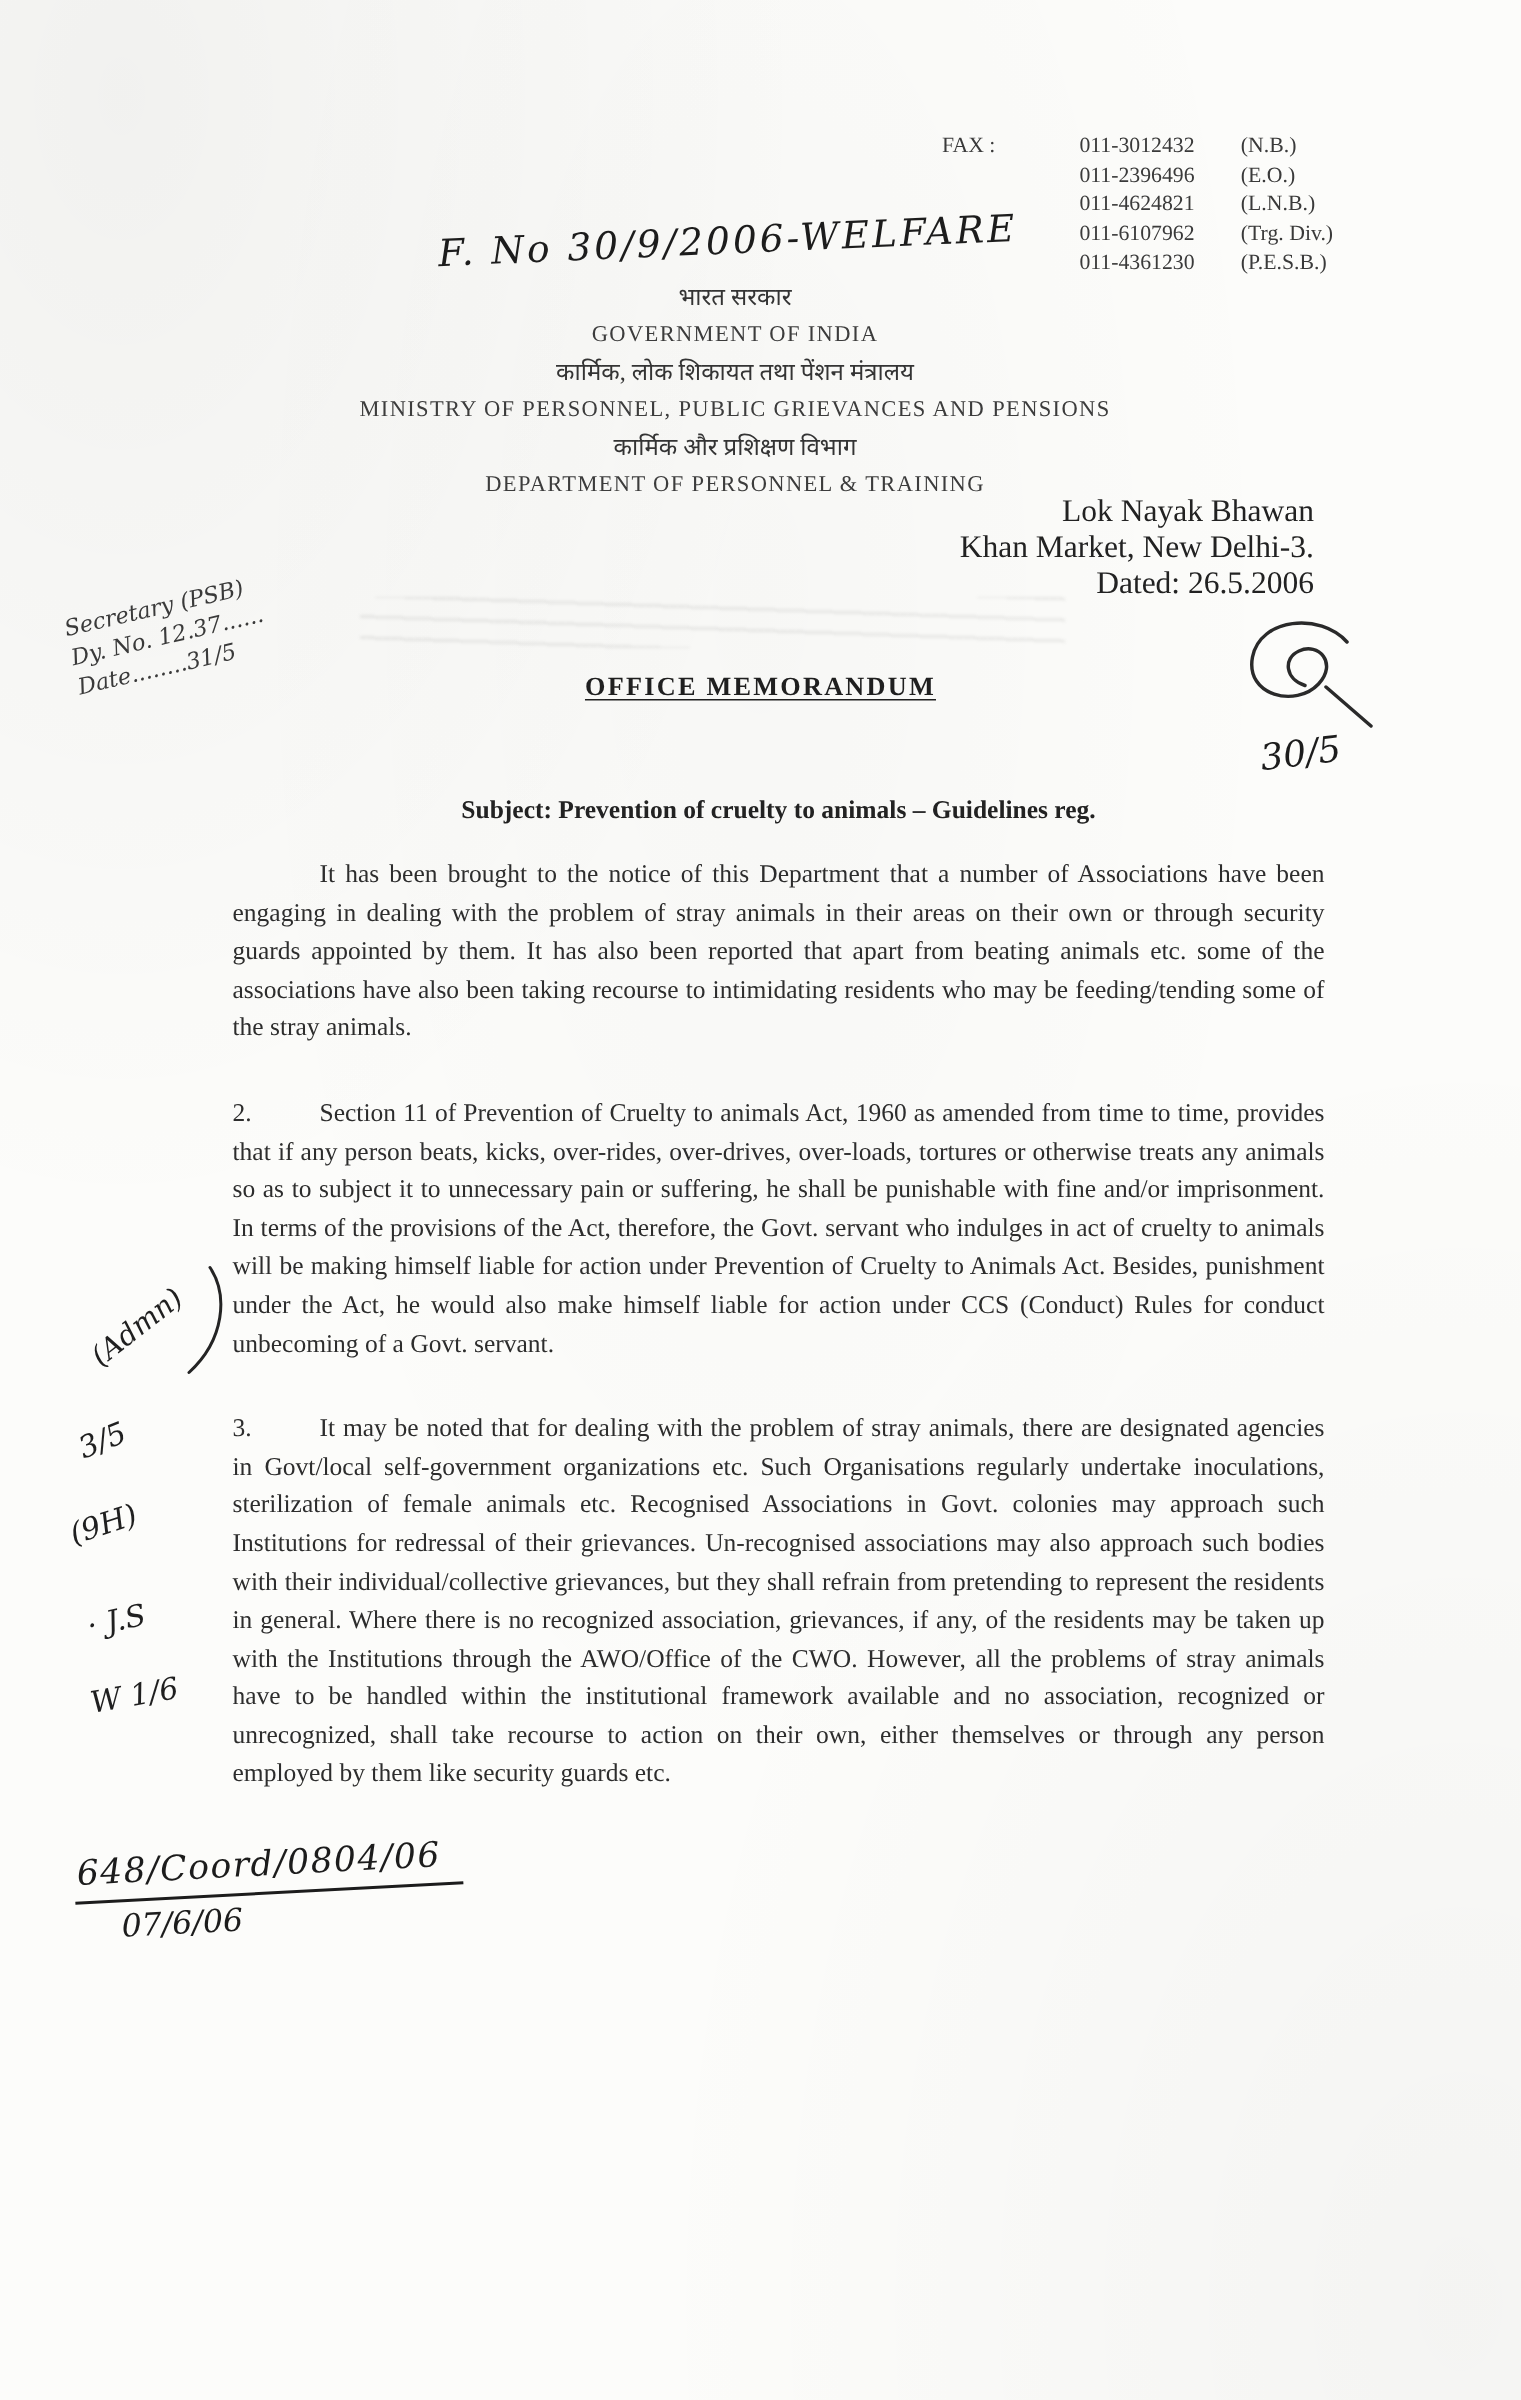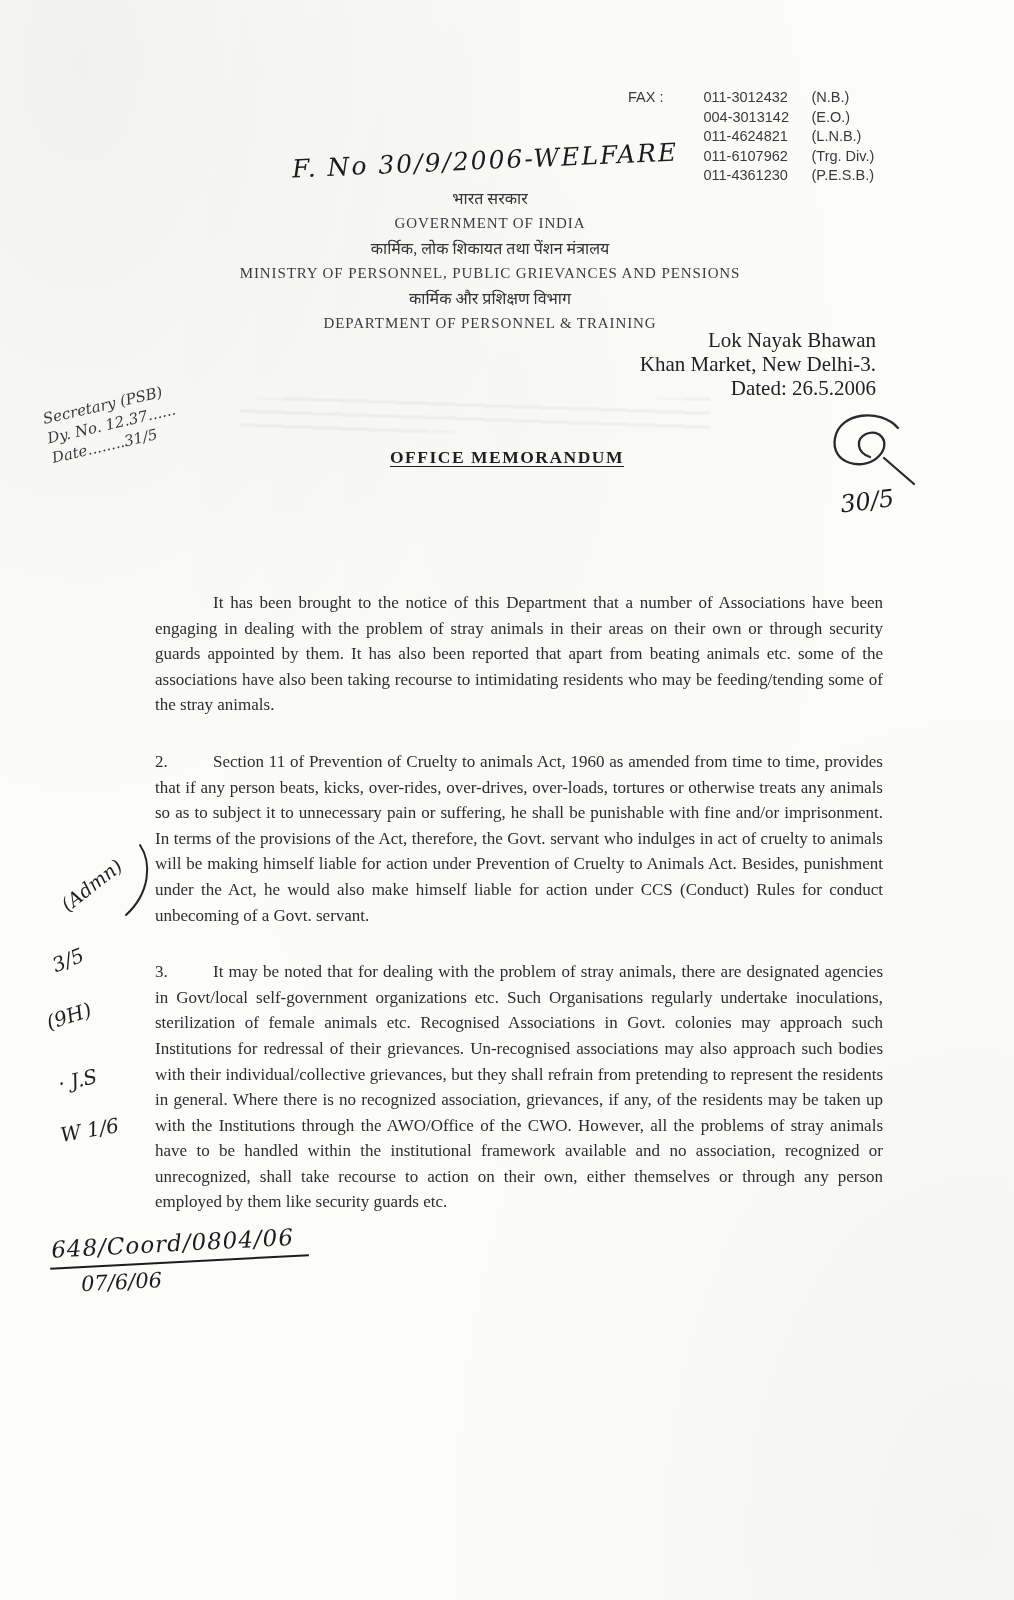--- a/index.html
+++ b/index.html
@@ -27,22 +27,22 @@
       radial-gradient(ellipse at 50% 25%, rgba(0,0,0,0.02), transparent 50%),
       radial-gradient(ellipse at 96% 96%, rgba(0,0,0,0.03), transparent 40%);
   }
 
   
   .fax-block {
     position: absolute;
     top: 88px;
     left: 628px;
     display: flex;
-    gap: 0;
-    font-family: Liberation Sans, sans-serif;
+    gap: 16px;
+    font-family: Liberation Serif, serif;
     font-size: 14.5px;
     line-height: 19.5px;
     color: #3a3a3a;
   }
   .fax-row { white-space: nowrap; margin-left: 40px; }
   .fax-num { display: inline-block; width: 104px; }
   .fax-unit { display: inline-block; }
 
   
   .hw {
@@ -150,21 +150,21 @@
     width: 728px;
     text-align: center;
     font-weight: bold;
     font-size: 17px;
     color: #222;
   }
 
   
   .body-text {
     position: absolute;
-    top: 590px;
+    top: 570px;
     left: 155px;
     width: 728px;
     font-size: 17px;
     line-height: 25.6px;
     text-align: justify;
     color: #2d2d2d;
   }
   .body-text p { margin: 0 0 31px 0; }
   .para.indent { text-indent: 58px; }
   .pnum { display: inline-block; width: 58px; }
@@ -213,21 +213,21 @@
 <div class="page">
 
   <div class="fax-block">
     <span class="fax-label">FAX :</span>
     <div class="fax-rows">
       <div class="fax-row">
         <span class="fax-num">011-3012432</span>
         <span class="fax-unit">(N.B.)</span>
       </div>
       <div class="fax-row">
-        <span class="fax-num">004-3013142</span>
+        <span class="fax-num">011-2396496</span>
         <span class="fax-unit">(E.O.)</span>
       </div>
       <div class="fax-row">
         <span class="fax-num">011-4624821</span>
         <span class="fax-unit">(L.N.B.)</span>
       </div>
       <div class="fax-row">
         <span class="fax-num">011-6107962</span>
         <span class="fax-unit">(Trg. Div.)</span>
       </div>
@@ -267,20 +267,21 @@
     <span>OFFICE MEMORANDUM</span>
   </div>
 
   <div class="signature">
     <svg width="110" height="78" viewBox="0 0 110 78">
       <path d="M80 20 C 62 0, 22 4, 17 30 C 12 56, 46 64, 61 48 C 74 34, 61 20, 48 26 C 37 31, 39 45, 52 49 M66 50 L 96 76" fill="none" stroke="#2a2a2a" stroke-width="2.3" stroke-linecap="round"></path>
     </svg>
     <div class="hw sig-date">30/5</div>
   </div>
 
+  <div class="subject">Subject: Prevention of cruelty to animals – Guidelines reg.</div>
 
   <div class="body-text">
     <p class="para indent">
       <span>It has been brought to the notice of this Department that a number of Associations have been engaging in dealing with the problem of stray animals in their areas on their own or through security guards appointed by them.  It has also been reported that apart from beating animals etc. some of the associations have also been taking recourse to intimidating residents who may be feeding/tending some of the stray animals.</span>
     </p>
     <p class="para">
       <span class="pnum">2.</span><span>Section 11 of Prevention of Cruelty to animals Act, 1960 as amended from time to time, provides that if any person beats, kicks, over-rides, over-drives, over-loads, tortures or otherwise treats any animals so as to subject it to unnecessary pain or suffering, he shall be punishable with fine and/or imprisonment.  In terms of the provisions of the Act, therefore, the Govt. servant who indulges in act of cruelty to animals will be making himself liable for action under Prevention of Cruelty to Animals Act.  Besides, punishment under the Act, he would also make himself liable for action under CCS (Conduct) Rules for conduct unbecoming of a Govt. servant.</span>
     </p>
     <p class="para">
       <span class="pnum">3.</span><span>It may be noted that for dealing with the problem of stray animals, there are designated agencies in Govt/local self-government organizations etc.  Such Organisations regularly undertake inoculations, sterilization of female animals etc.  Recognised Associations in Govt. colonies may approach such Institutions for redressal of their grievances.  Un-recognised associations may also approach such bodies with their individual/collective grievances, but they shall refrain from pretending to represent the residents in general.  Where there is no recognized association, grievances, if any, of the residents may be taken up with the Institutions through the AWO/Office of the CWO.  However, all the problems of stray animals have to be handled within the institutional framework available and no association, recognized or unrecognized, shall take recourse to action on their own, either themselves or through any  person employed by them like security guards etc.</span>

